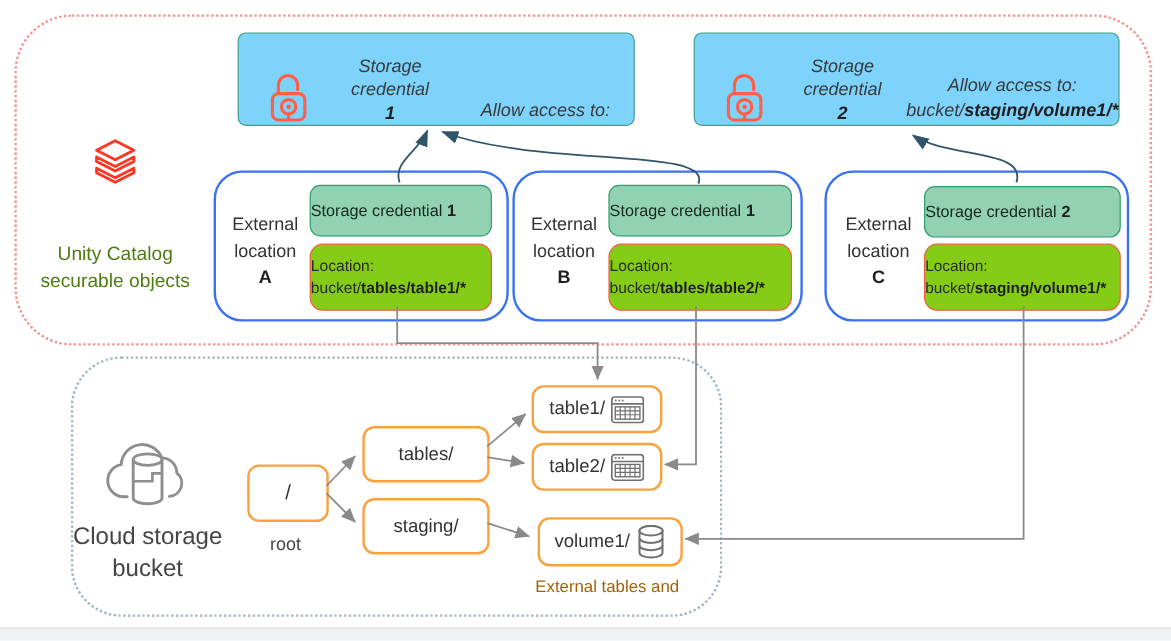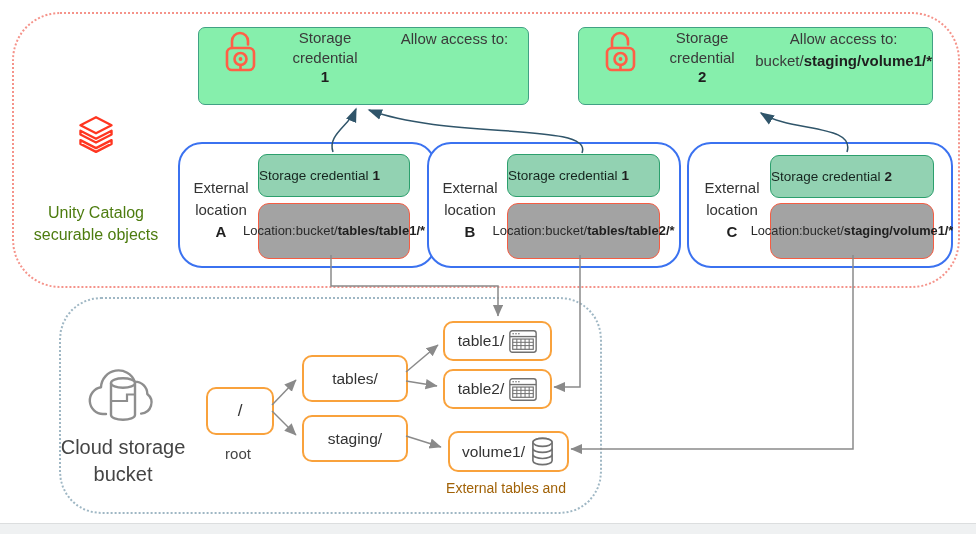--- a/index.html
+++ b/index.html
@@ -8,35 +8,35 @@
     font-family:"Liberation Sans","DejaVu Sans",sans-serif;color:#3a3a3a;
   }
   .abs{position:absolute;}
   .ctr{text-align:center;}
   .b{font-weight:700;color:#1f1f1f;}
   
   .zone-red{border:2px dotted #f5938a;border-radius:48px;}
   .zone-blue{border:2px dotted #9fb7c4;border-radius:42px;}
   
   .sc-box{
-    background:#86efac;border:1.6px solid #41a184;border-radius:7px;
-    display:flex;align-items:flex-start;z-index:2;
+    background:#7dd3fc;border:1.6px solid #41a184;border-radius:7px;
+    display:flex;align-items:flex-end;z-index:2;font-style:italic;
   }
   .sc-title{font-size:15px;line-height:1.3;}
   .sc-allow{font-size:15px;line-height:1.45;flex:1;}
   
-  .extloc{background:#fff;border:2px solid #3b72f0;border-radius:24px;z-index:2;padding-left:12px;}
+  .extloc{background:#fff;border:2px solid #3b72f0;border-radius:24px;z-index:2;}
   .loc-label{font-size:15px;line-height:1.45;color:#333;}
   .cred-chip{
     position:absolute;background:#92d2b2;border:1.6px solid #2c9f6d;border-radius:9px;
     display:flex;align-items:center;font-size:13.5px;color:#16251f;
   }
   .loc-chip{
-    position:absolute;background:#a3a3a3;border:1.6px solid #f55d43;border-radius:11px;
-    display:flex;flex-direction:row;align-items:center;justify-content:center;
+    position:absolute;background:#84cc16;border:1.6px solid #f55d43;border-radius:11px;
+    display:flex;flex-direction:column;align-items:flex-start;justify-content:center;
     font-size:13px;line-height:1.4;color:#2a2a2a;
   }
   
   .node{
     position:absolute;background:#fff;border:2px solid #f9a23c;border-radius:10px;
     display:flex;align-items:center;justify-content:center;gap:5px;
     font-size:15.5px;color:#333;z-index:2;
   }
   .small-cap{font-size:14px;line-height:1.45;color:#a16207;}
   .icon-lock{margin-left:24px;margin-right:10px;flex:0 0 auto;}

